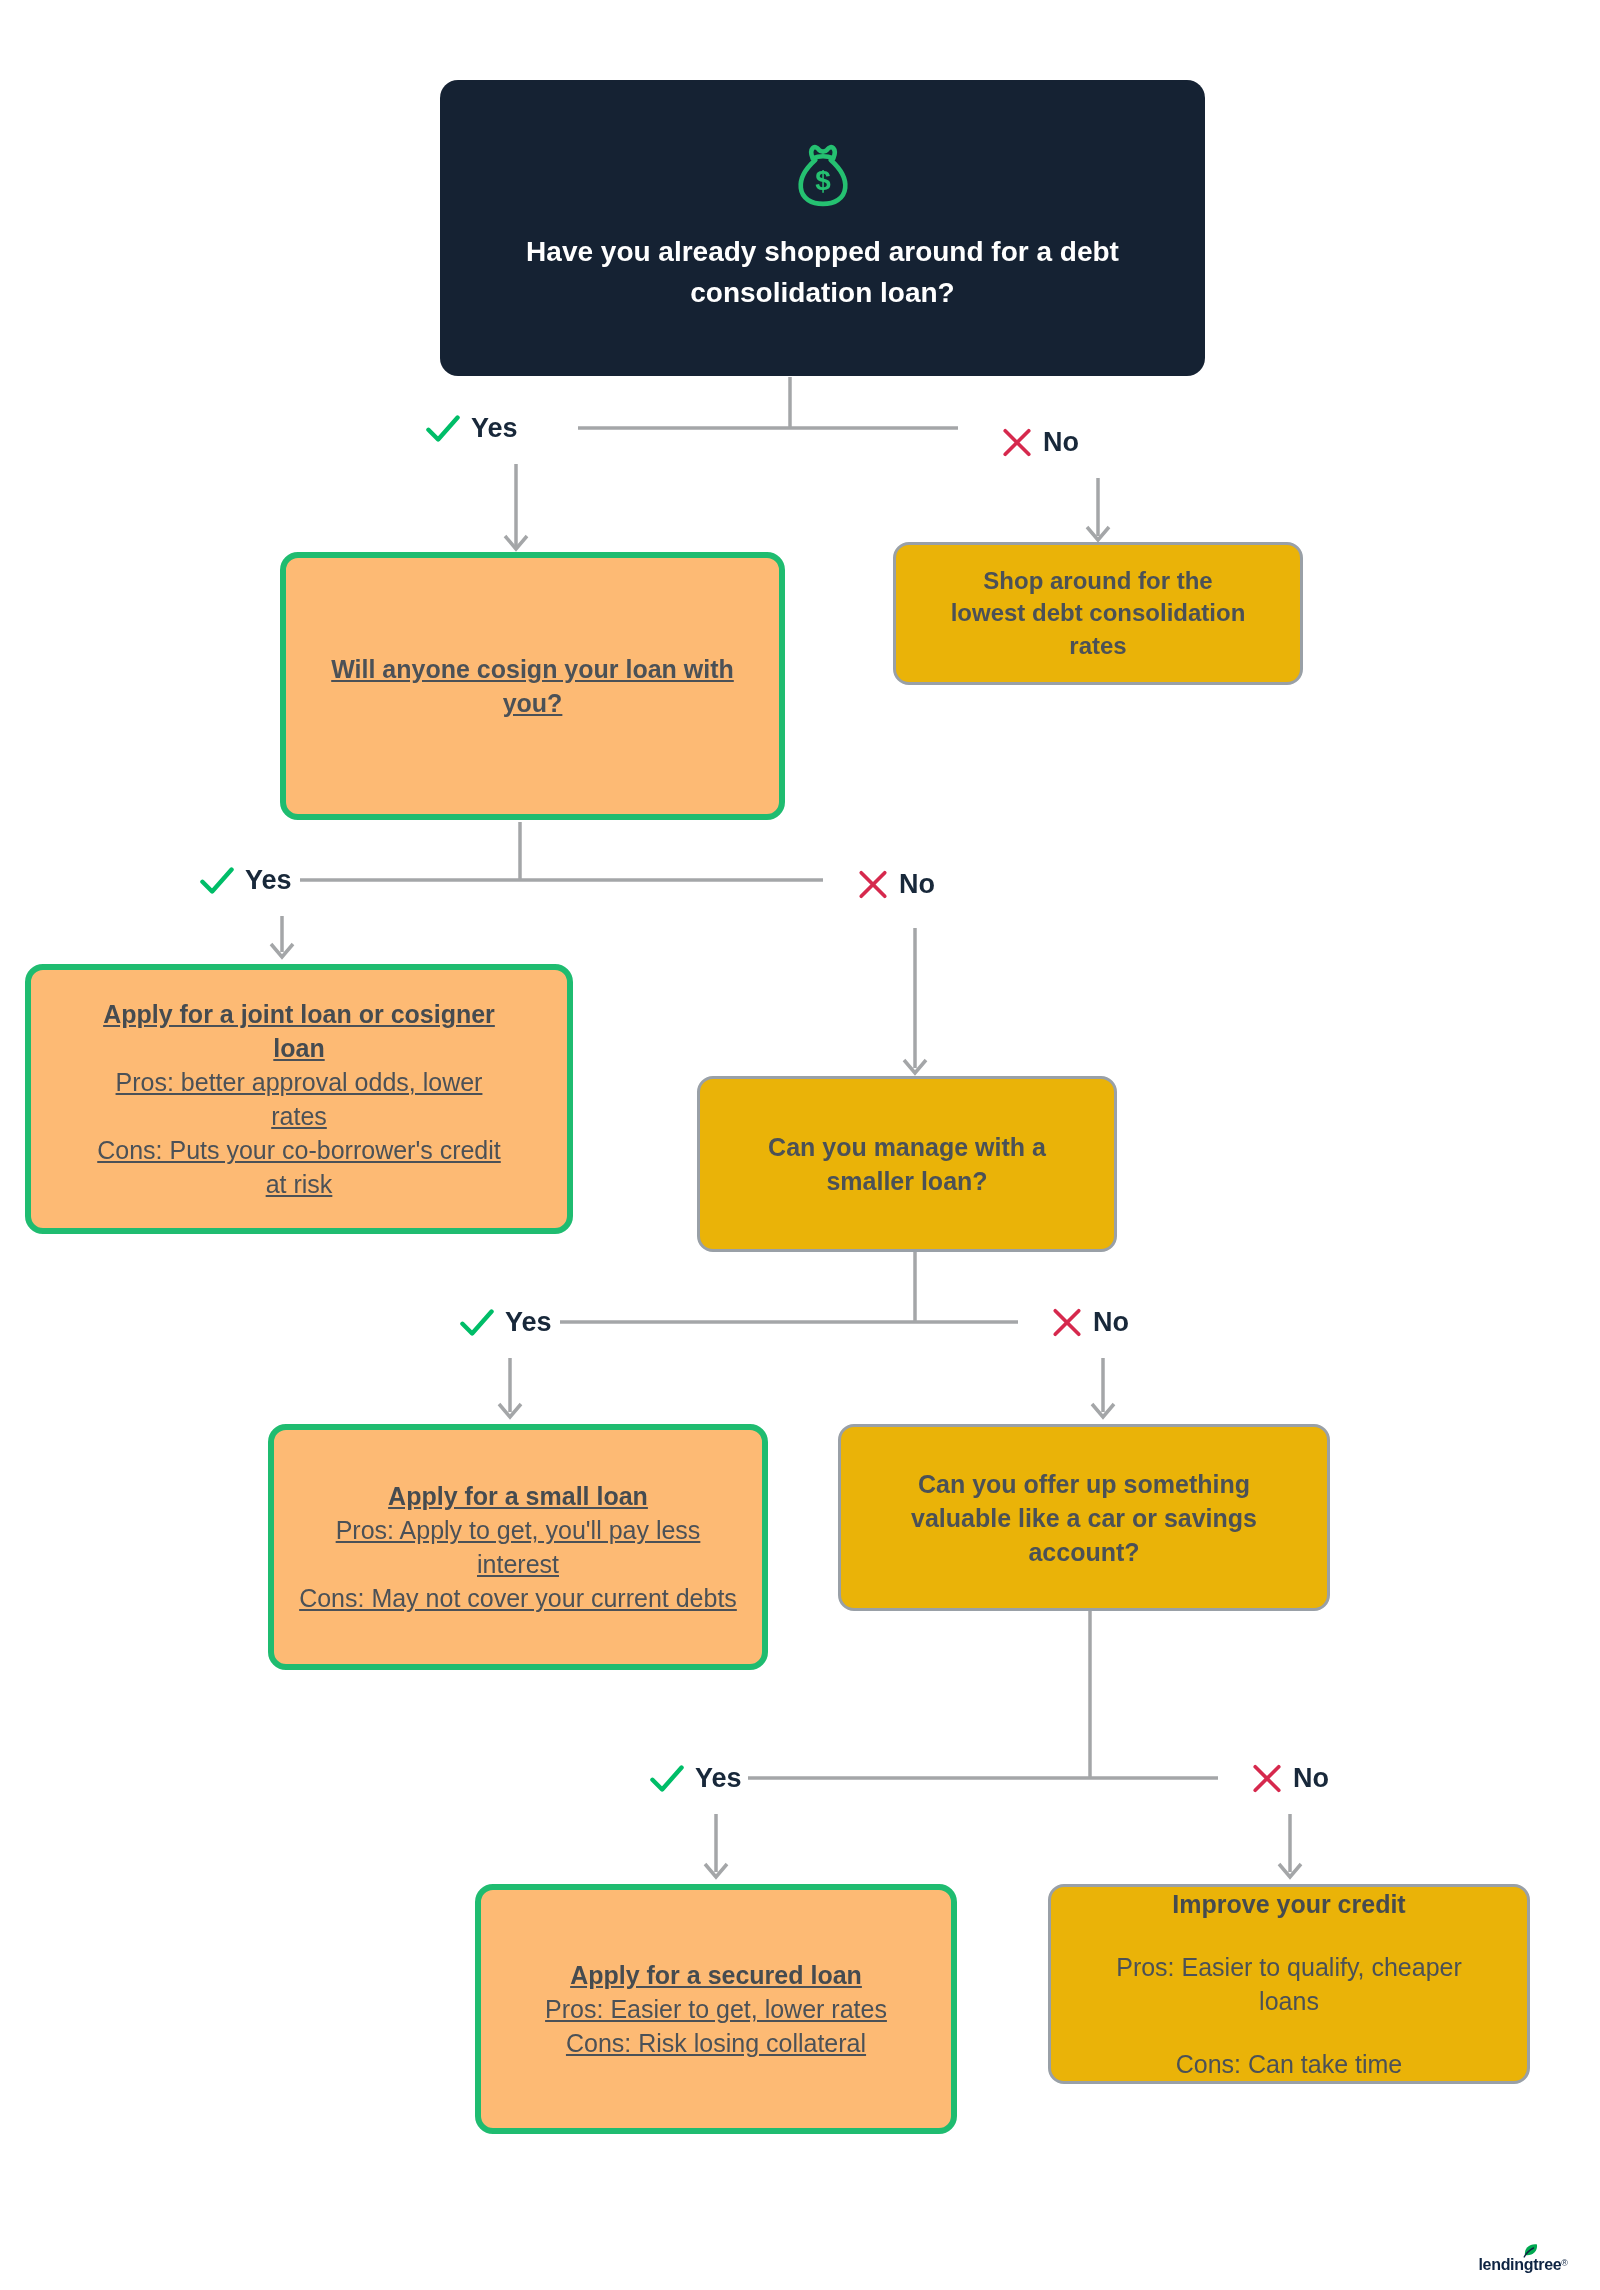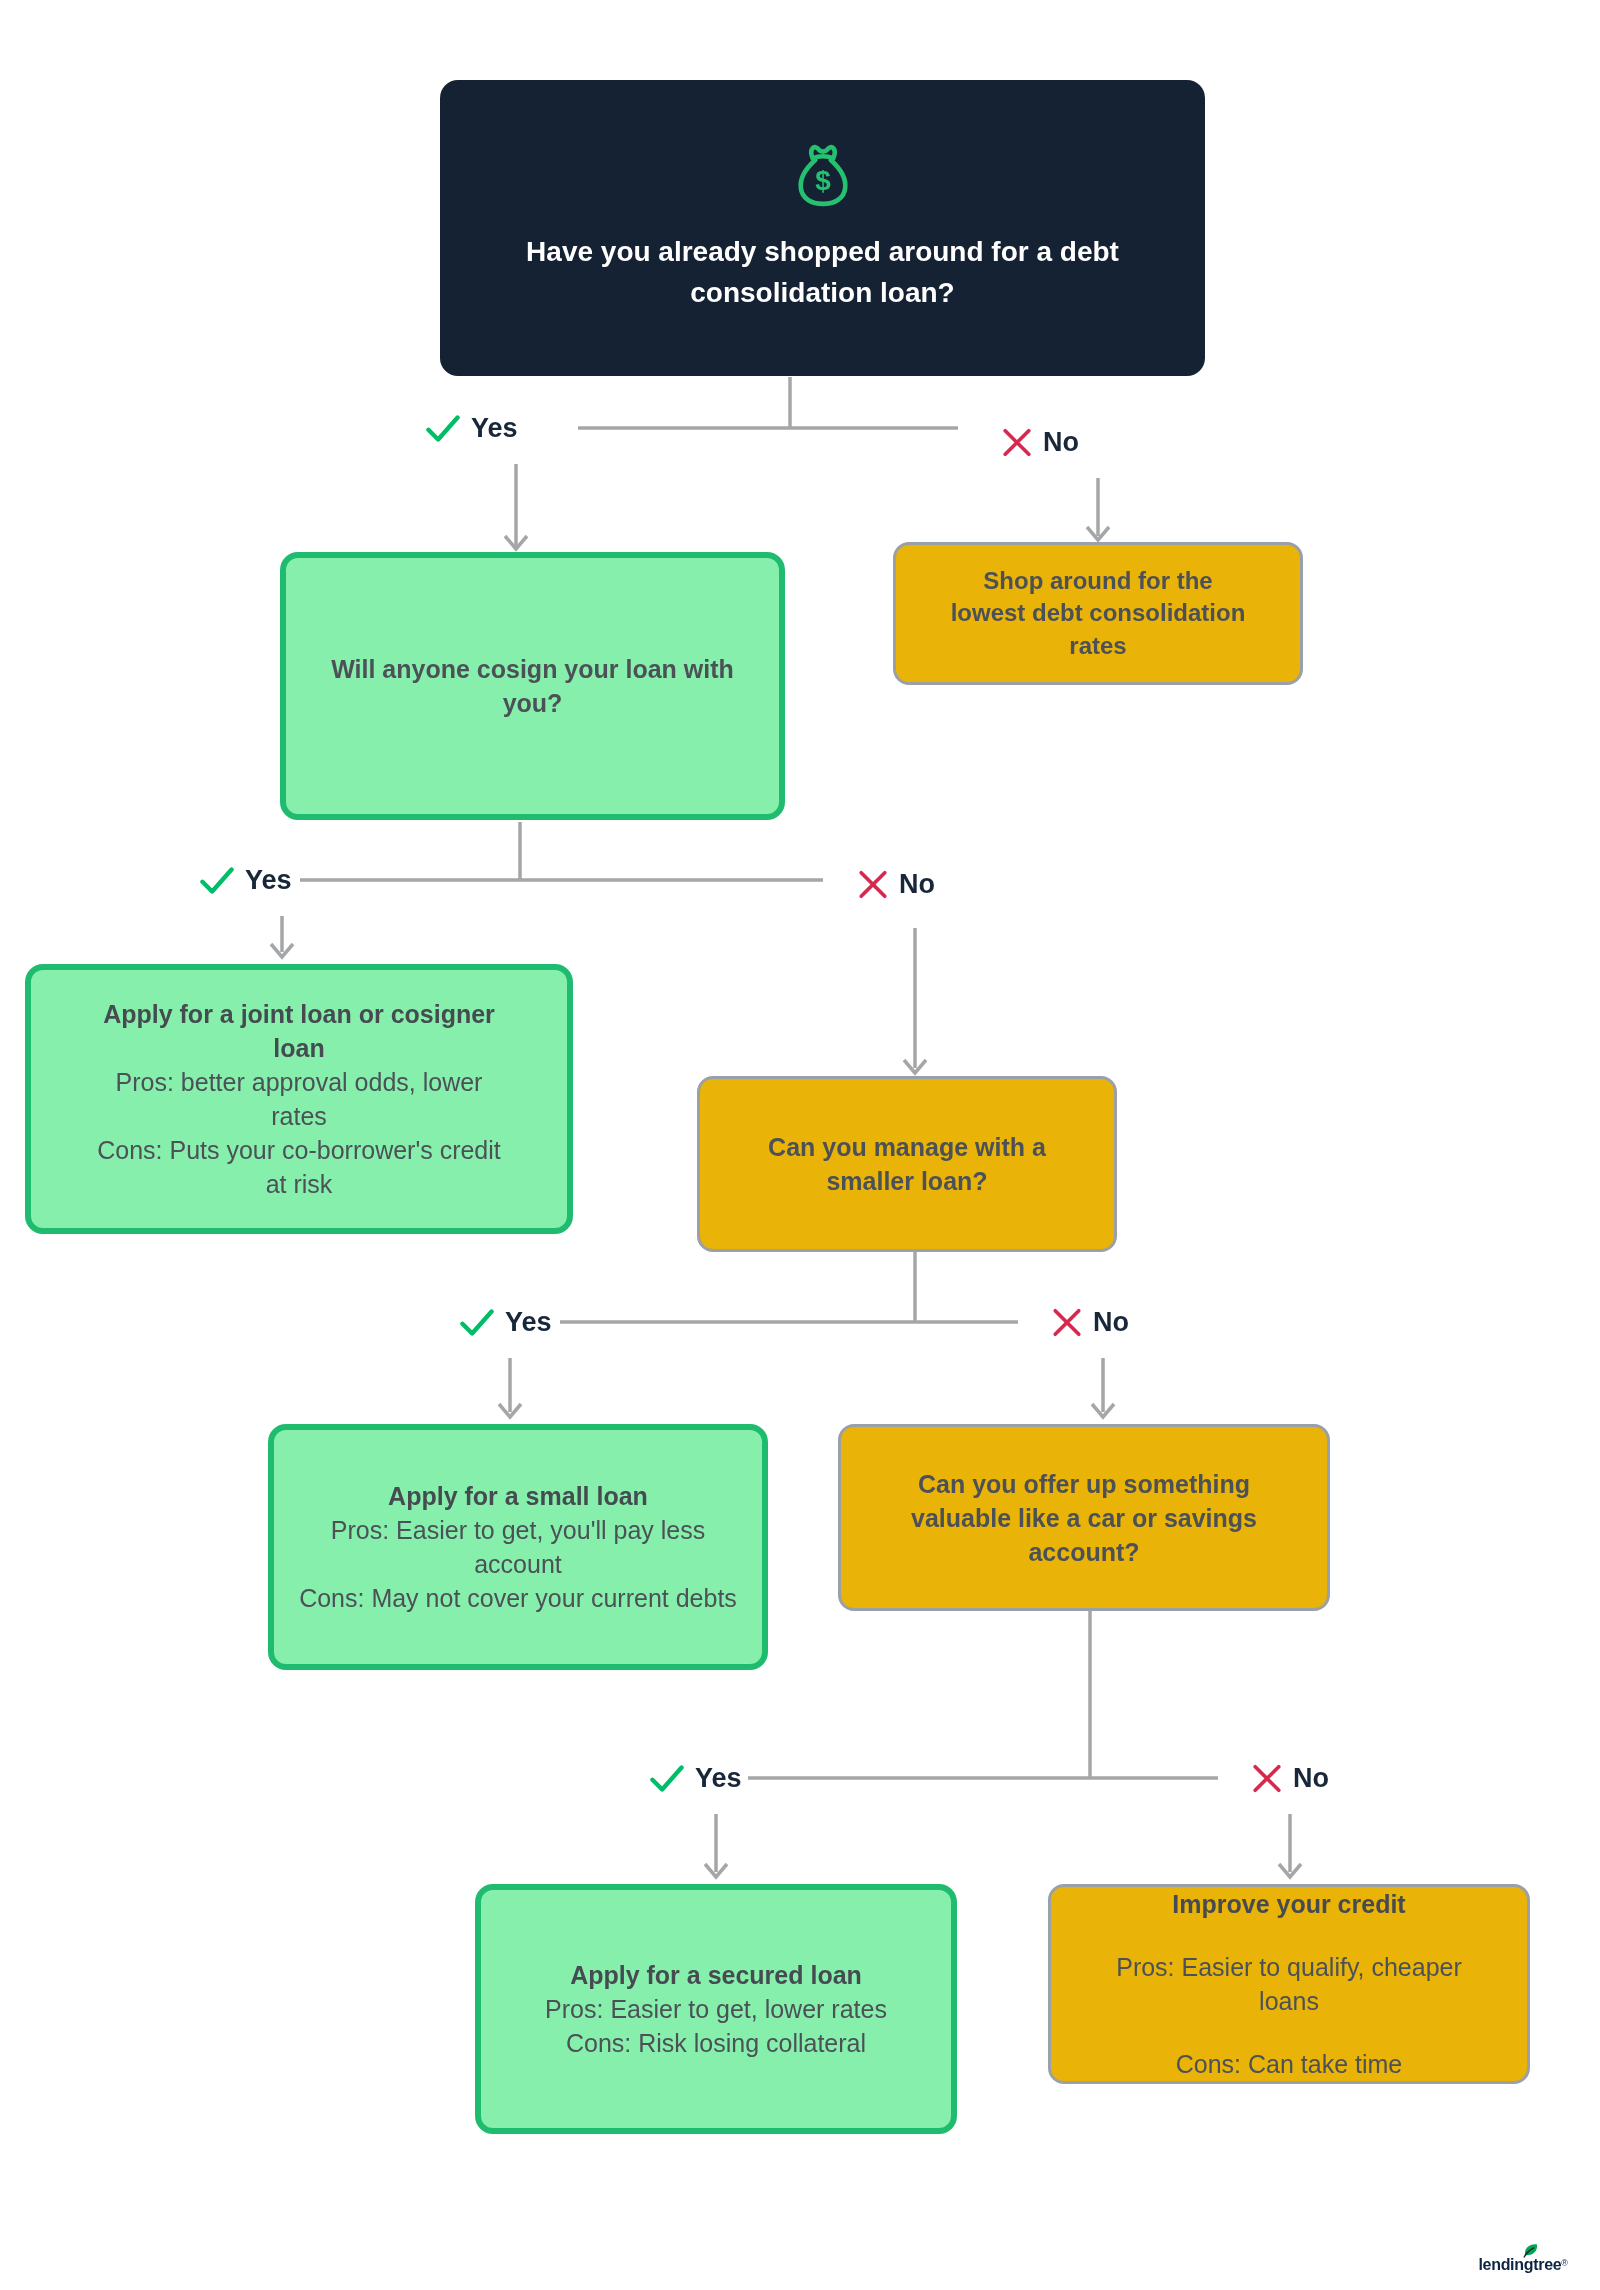--- a/index.html
+++ b/index.html
@@ -11,21 +11,21 @@
   .wires line, .wires polyline{stroke:#a4a6a8;stroke-width:3.5;fill:none;}
   .box{
     position:absolute;z-index:2;box-sizing:border-box;
     display:flex;flex-direction:column;justify-content:center;align-items:center;
     text-align:center;color:#4b5157;
   }
   .dark{
     background:#152233;border-radius:18px;color:#ffffff;
   }
   .green{
-    background:#86efac;border:6px solid #1fbc70;border-radius:18px;
+    background:#fdba74;border:6px solid #1fbc70;border-radius:18px;text-decoration:underline;
   }
   .blue{
     background:#eab308;border:3px solid #99a0a7;border-radius:16px;
   }
   .qt{font-weight:bold;font-size:25px;line-height:1.36;}
   .bt{font-weight:bold;font-size:25px;line-height:1.36;color:#454b50;}
   .bb{font-weight:normal;font-size:25px;line-height:1.36;}
   .n-a{left:440px;top:80px;width:765px;height:296px;gap:24px;}
   .n-a .root-text{font-weight:bold;font-size:28px;line-height:1.45;max-width:660px;}
   .n-b{left:280px;top:552px;width:505px;height:268px;padding:0 40px;}
@@ -149,21 +149,21 @@
   <div class="yn" style="left:1052px;top:1322px;">
     <svg width="30" height="30" viewBox="0 0 28 28">
       <line x1="3" y1="3" x2="25" y2="25" stroke="#d6294d" stroke-width="3.4" stroke-linecap="round"></line>
       <line x1="25" y1="3" x2="3" y2="25" stroke="#d6294d" stroke-width="3.4" stroke-linecap="round"></line>
     </svg>
     <span>No</span>
   </div>
 
   <div class="box green n-f">
     <div class="bt">Apply for a small loan</div>
-    <div class="bb">Pros: Easier to get, you'll pay less account</div>
+    <div class="bb">Pros: Apply to get, you'll pay less interest</div>
     <div class="bb">Cons: May not cover your current debts</div>
   </div>
   <div class="box blue n-g">
     <div class="qt">Can you offer up something valuable like a car or savings account?</div>
   </div>
 
   <div class="yn" style="left:650px;top:1778px;">
     <svg width="34" height="30" viewBox="0 0 28 24">
       <polyline points="2,13 10,21 26,3" fill="none" stroke="#00bd68" stroke-width="3.6" stroke-linecap="round" stroke-linejoin="round"></polyline>
     </svg>

